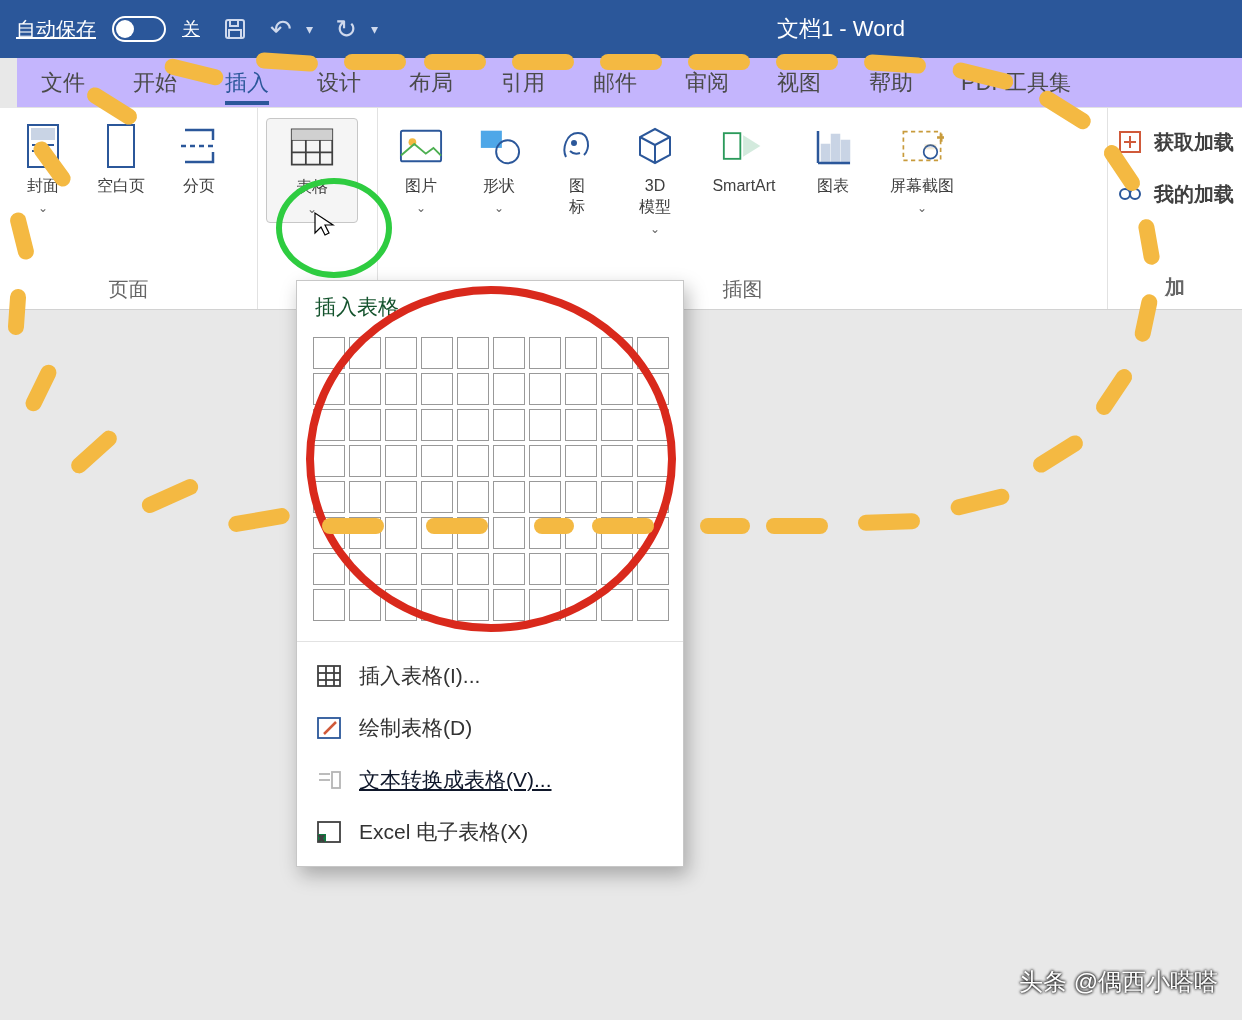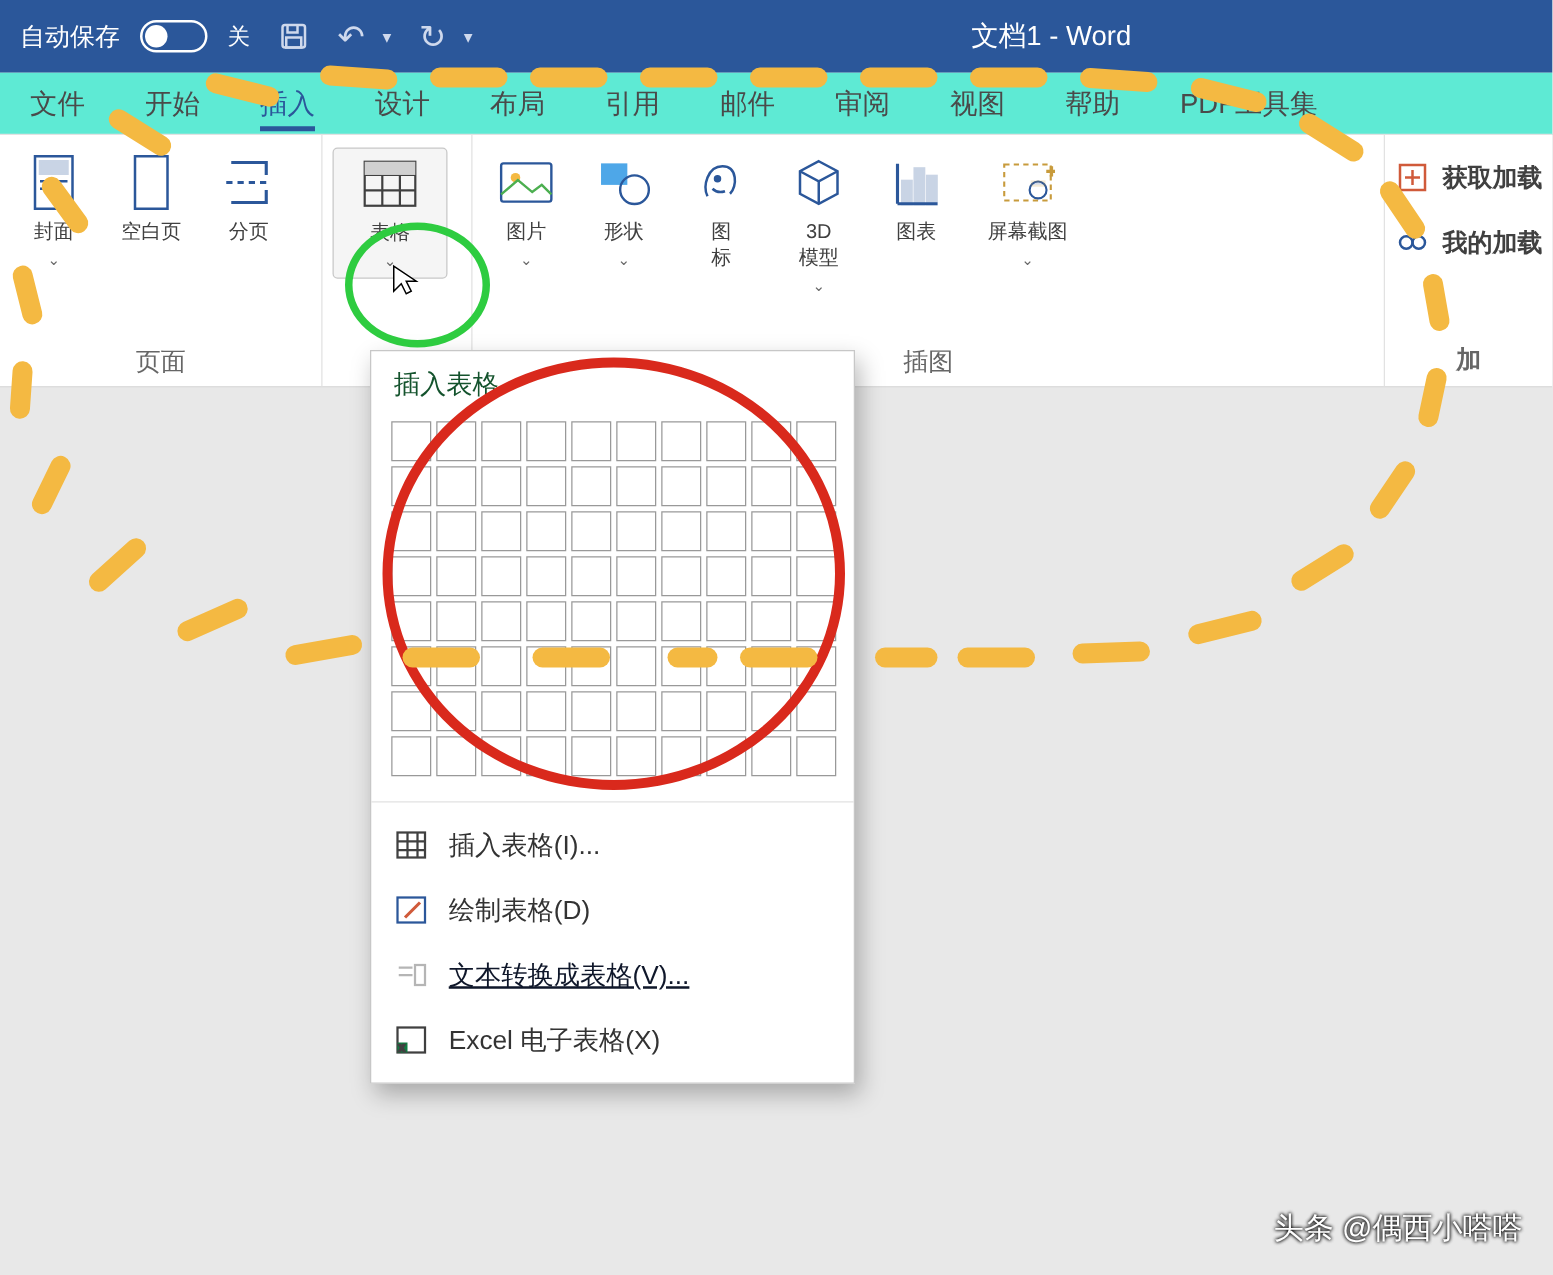--- a/index.html
+++ b/index.html
@@ -1,30 +1,30 @@
 <!DOCTYPE html>
 <html><head>
 <meta charset="utf-8">
 <style>
 * { margin: 0; padding: 0; box-sizing: border-box; font-family: "Microsoft YaHei", "Segoe UI", sans-serif; }
 body { width: 1242px; height: 1020px; background: #e8e8e8; overflow: hidden; position: relative; }
 
 
 .title-bar { background: #2b579a; height: 58px; display: flex; align-items: center; padding: 0 16px; color: #fff; font-size: 20px; position: relative; }
-.autosave { display: flex; align-items: center; gap: 16px; }
+.autosave { display: flex; align-items: center; gap: 16px; text-decoration: underline; }
 .toggle-track { width: 54px; height: 26px; border: 2px solid #fff; border-radius: 14px; position: relative; }
 .toggle-knob { position: absolute; top: 2px; left: 2px; width: 18px; height: 18px; border-radius: 50%; background: #fff; }
 .toggle-label { font-size: 18px; }
 .qat { display: flex; align-items: center; gap: 20px; margin-left: 22px; color: #cfd9ed; }
 .qat .qat-btn { width: 26px; height: 26px; display: flex; align-items: center; justify-content: center; font-size: 22px; }
 .qat-sep { color: #cfd9ed; font-size: 14px; margin-left: -8px; }
 .win-title { position: absolute; left: 50%; transform: translateX(-50%); font-size: 22px; color: #fff; margin-left: 220px; }
 
 
-.tabs-row { background: #5eead4; height: 50px; display: flex; align-items: center; border-bottom: 1px solid #e2e2e2; }
+.tabs-row { background: #c4b5fd; height: 50px; display: flex; align-items: center; border-bottom: 1px solid #e2e2e2; margin-left: 17px; }
 .tab { padding: 0 24px; height: 100%; display: flex; align-items: center; font-size: 22px; color: #4a4a4a; cursor: pointer; position: relative; }
 .tab.active { color: #2b579a; font-weight: 500; }
 .tab.active::after { content: ""; position: absolute; left: 24px; right: 24px; bottom: 2px; height: 4px; background: #2b579a; }
 
 
 .ribbon { background: #fff; height: 202px; border-bottom: 1px solid #d2d2d2; display: flex; font-size: 20px; color: #404040; }
 .rgroup { display: flex; flex-direction: column; border-right: 1px solid #e2e2e2; padding: 10px 8px 6px; }
 .rgroup-label { text-align: center; font-size: 20px; color: #666; margin-top: auto; padding-top: 6px; }
 .rbuttons { display: flex; gap: 8px; align-items: flex-start; }
 .rbtn { width: 70px; display: flex; flex-direction: column; align-items: center; gap: 8px; padding: 6px 2px; border-radius: 4px; position: relative; }
@@ -199,20 +199,29 @@
       <div class="rbtn">
         <span class="ricon">
           <svg width="42" height="42" viewBox="0 0 42 42" fill="none" stroke="#2b579a" stroke-width="2">
               <path d="M21 4 L36 12 L36 30 L21 38 L6 30 L6 12 Z"></path>
               <path d="M6 12 L21 20 L36 12 M21 20 L21 38"></path>
             </svg>
         </span>
         <span class="rlabel">3D
 模型</span>
         <span class="dd">⌄</span>
+      </div>
+      <div class="rbtn big">
+        <span class="ricon">
+          <svg width="48" height="40" viewBox="0 0 48 40" fill="none" stroke="#2b9a5b" stroke-width="2">
+              <rect x="2" y="6" width="18" height="28"></rect>
+              <path d="M24 10 L40 20 L24 30 Z" fill="#2b9a5b" opacity="0.2"></path>
+            </svg>
+        </span>
+        <span class="rlabel">SmartArt</span>
       </div>
       <div class="rbtn">
         <span class="ricon">
           <svg width="42" height="42" viewBox="0 0 42 42" fill="none" stroke="#2b579a" stroke-width="2.5">
               <line x1="6" y1="6" x2="6" y2="38"></line>
               <line x1="6" y1="38" x2="38" y2="38"></line>
               <rect x="10" y="20" width="7" height="18" fill="#2b579a" opacity="0.25"></rect>
               <rect x="20" y="10" width="7" height="28" fill="#2b579a" opacity="0.25"></rect>
               <rect x="30" y="16" width="7" height="22" fill="#2b579a" opacity="0.25"></rect>
             </svg>

